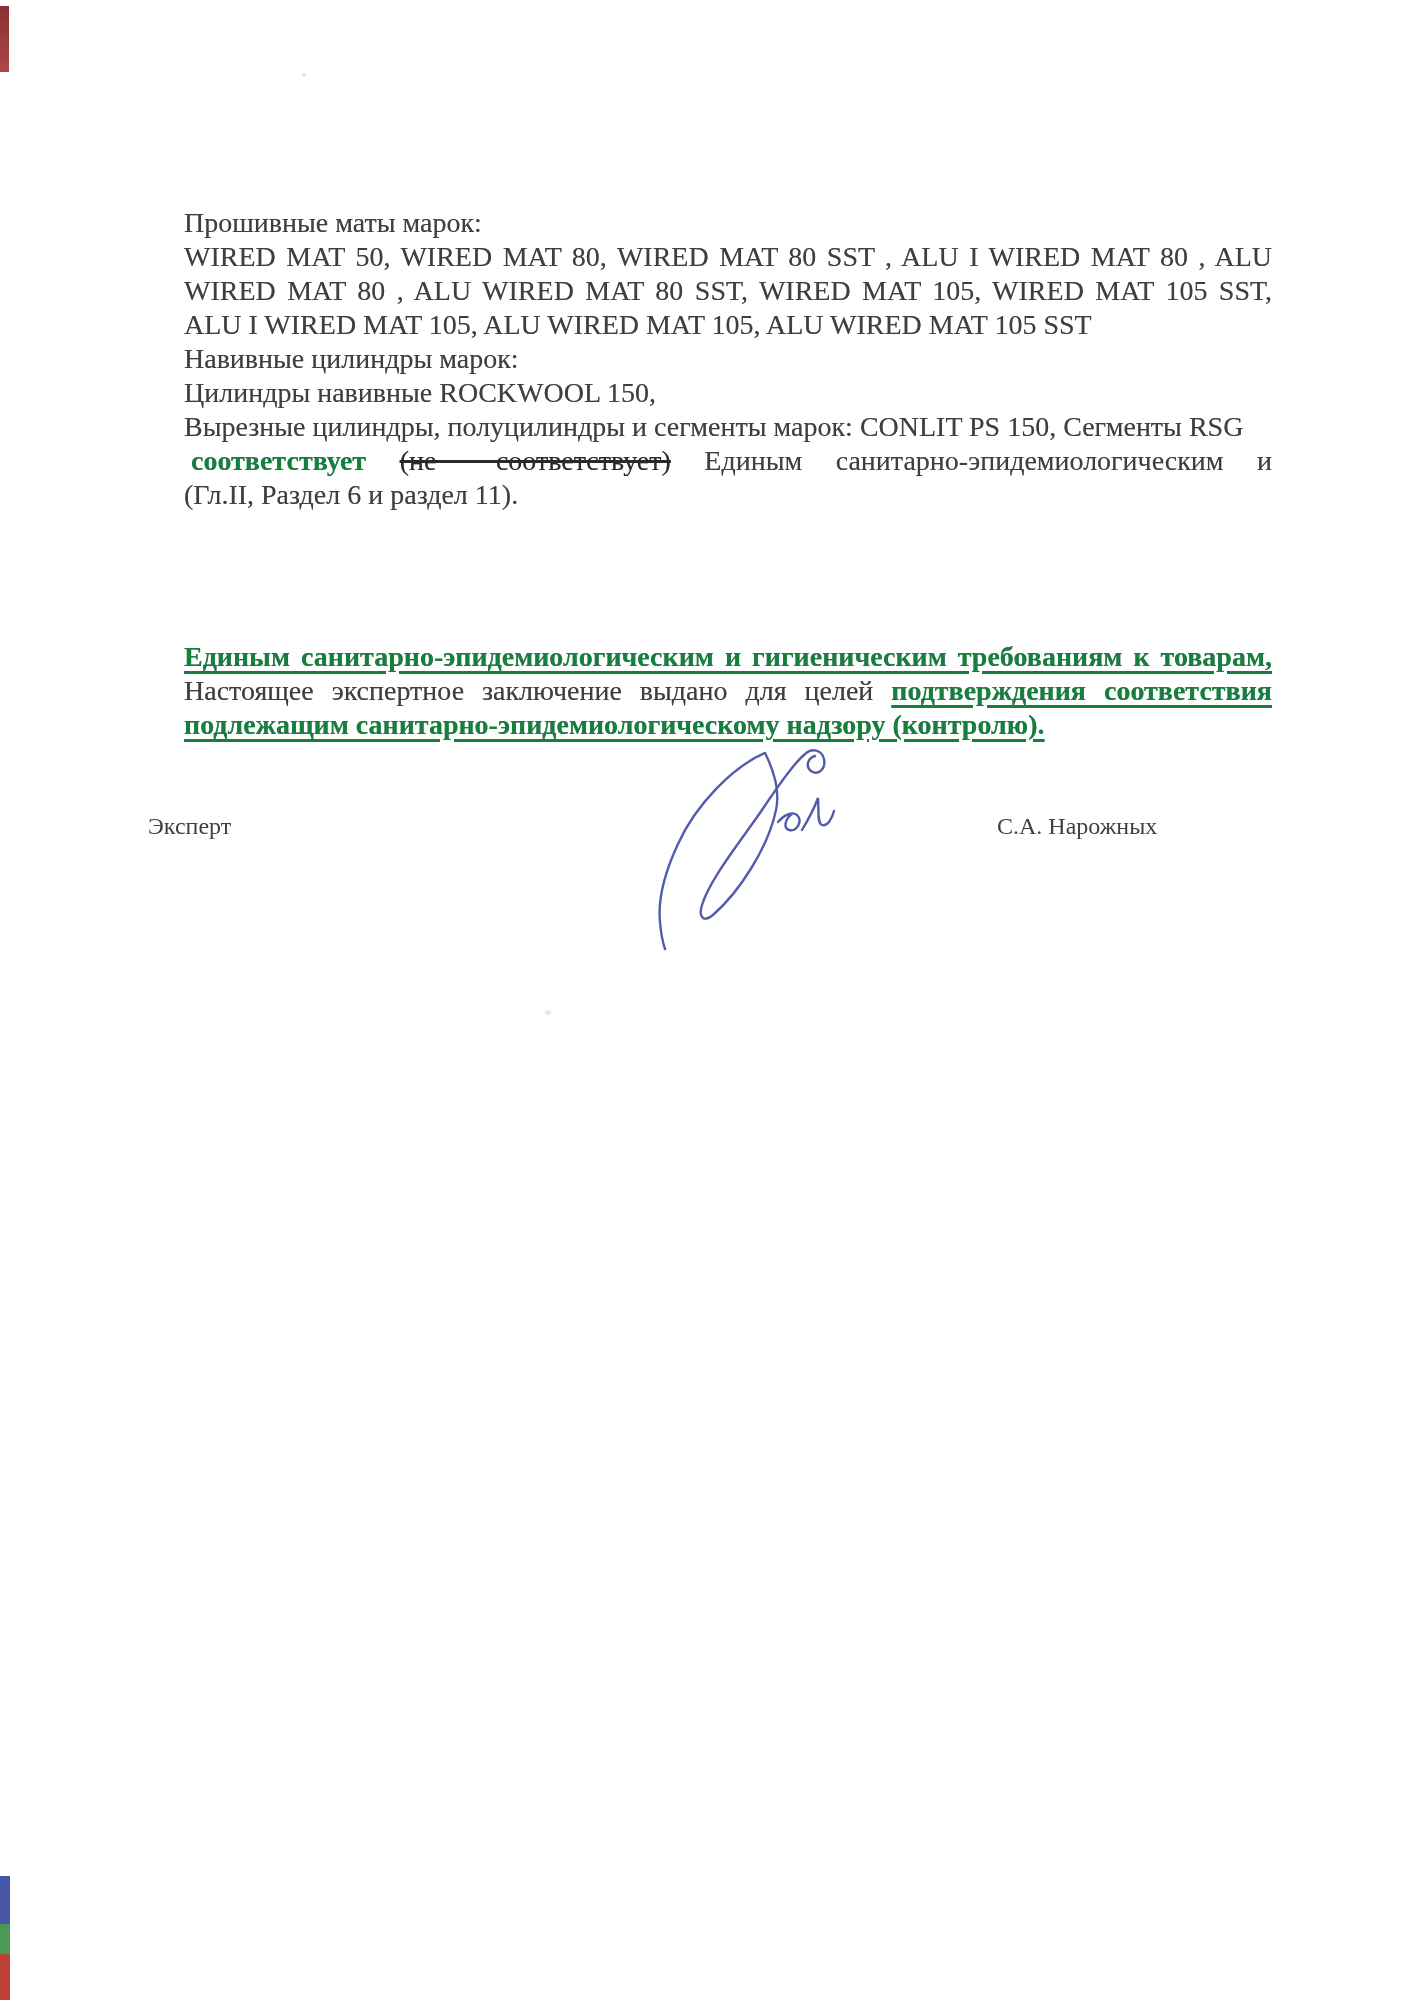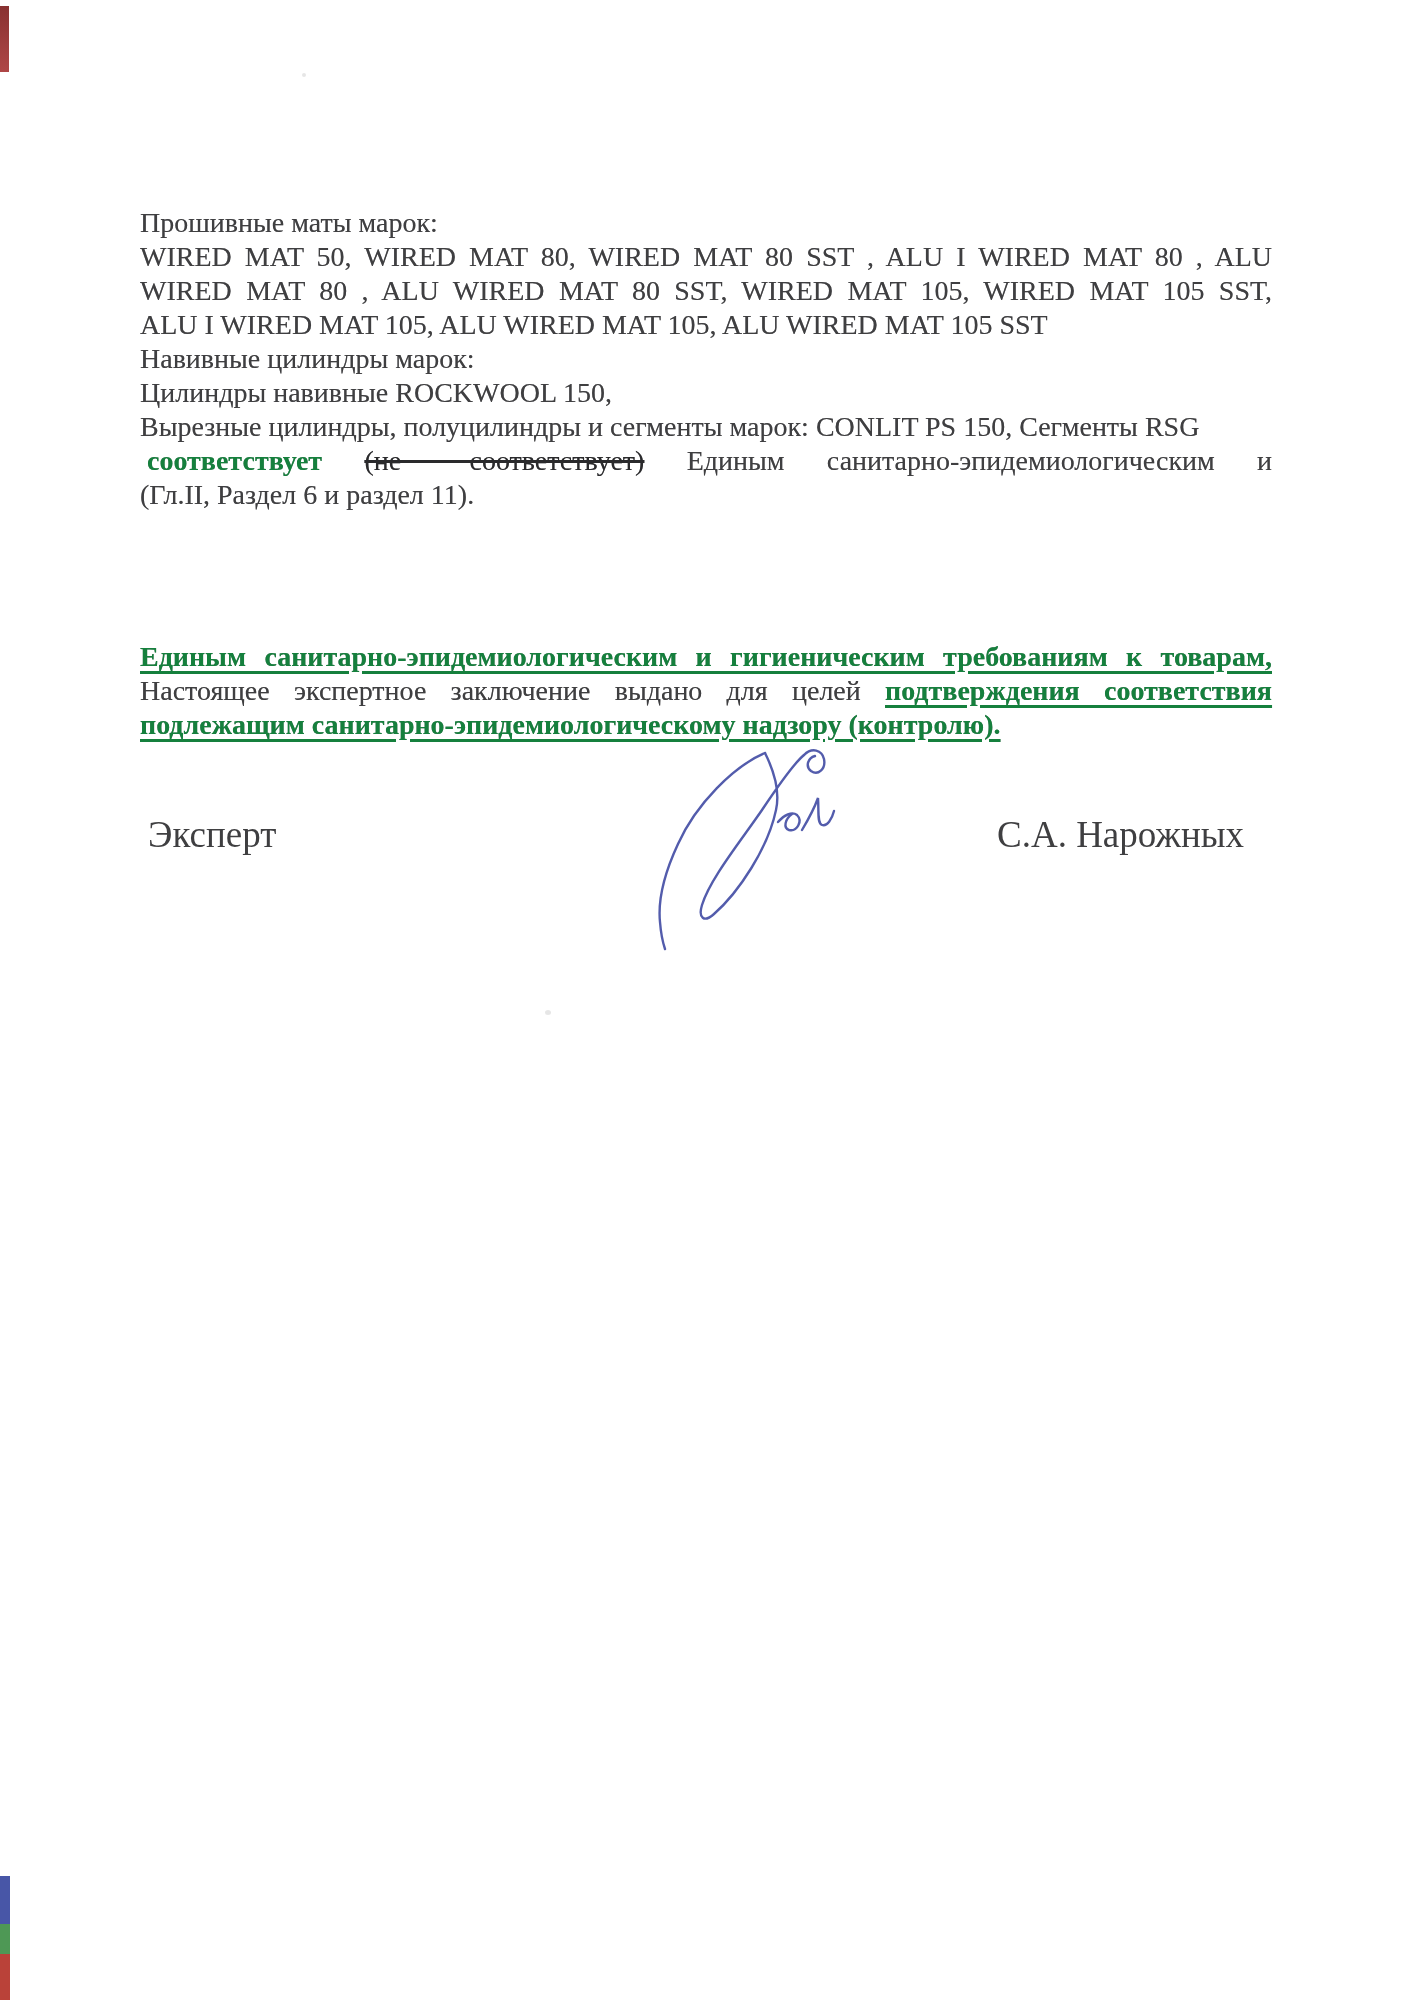--- a/index.html
+++ b/index.html
@@ -14,21 +14,21 @@
   }
   .textblock {
     position: absolute;
     left: 140px;
     top: 206px;
     width: 1132px;
     font-size: 28px;
     line-height: 34px;
     text-shadow: 0 0 0.4px rgba(70,70,72,0.55);
   }
-  .line { height: 34px; white-space: normal; }
+  .line { height: 34px; white-space: normal; margin-left: 44px; }
   .jfull { text-align: justify; text-align-last: justify; }
   .indent1 { padding-left: 7px; }
   .bold { font-weight: bold; color: #15803d; font-family: Liberation Serif, serif; }
   .strike {
     font-weight: normal;
     color: #2a2a2c;
     text-decoration: line-through;
     text-decoration-thickness: 2.5px;
     word-spacing: 26px;
   }
@@ -45,21 +45,21 @@
     font-size: 28px;
     line-height: 34px;
     text-shadow: 0 0 0.4px rgba(60,60,62,0.6);
   }
   .expert-row {
     position: absolute;
     left: 140px;
     top: 813px;
     width: 1132px;
     height: 36px;
-    font-size: 37px;
+    font-size: 24px;
   }
   .expert-label { position: absolute; left: 8px; top: 0; }
   .expert-name  { position: absolute; left: 857px; top: 0; }
   .signature {
     position: absolute;
     left: 648px;
     top: 742px;
     width: 196px;
     height: 216px;
   }

